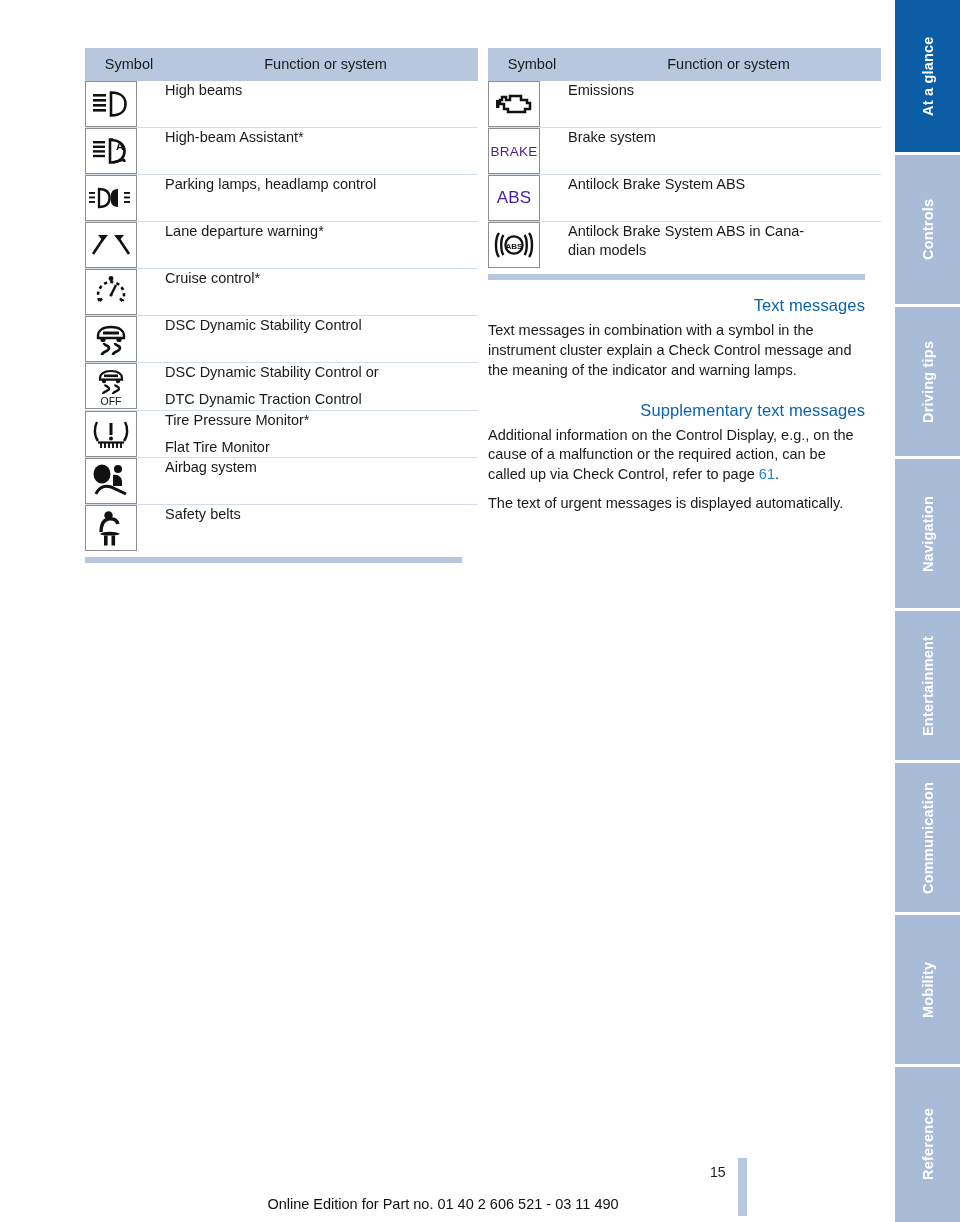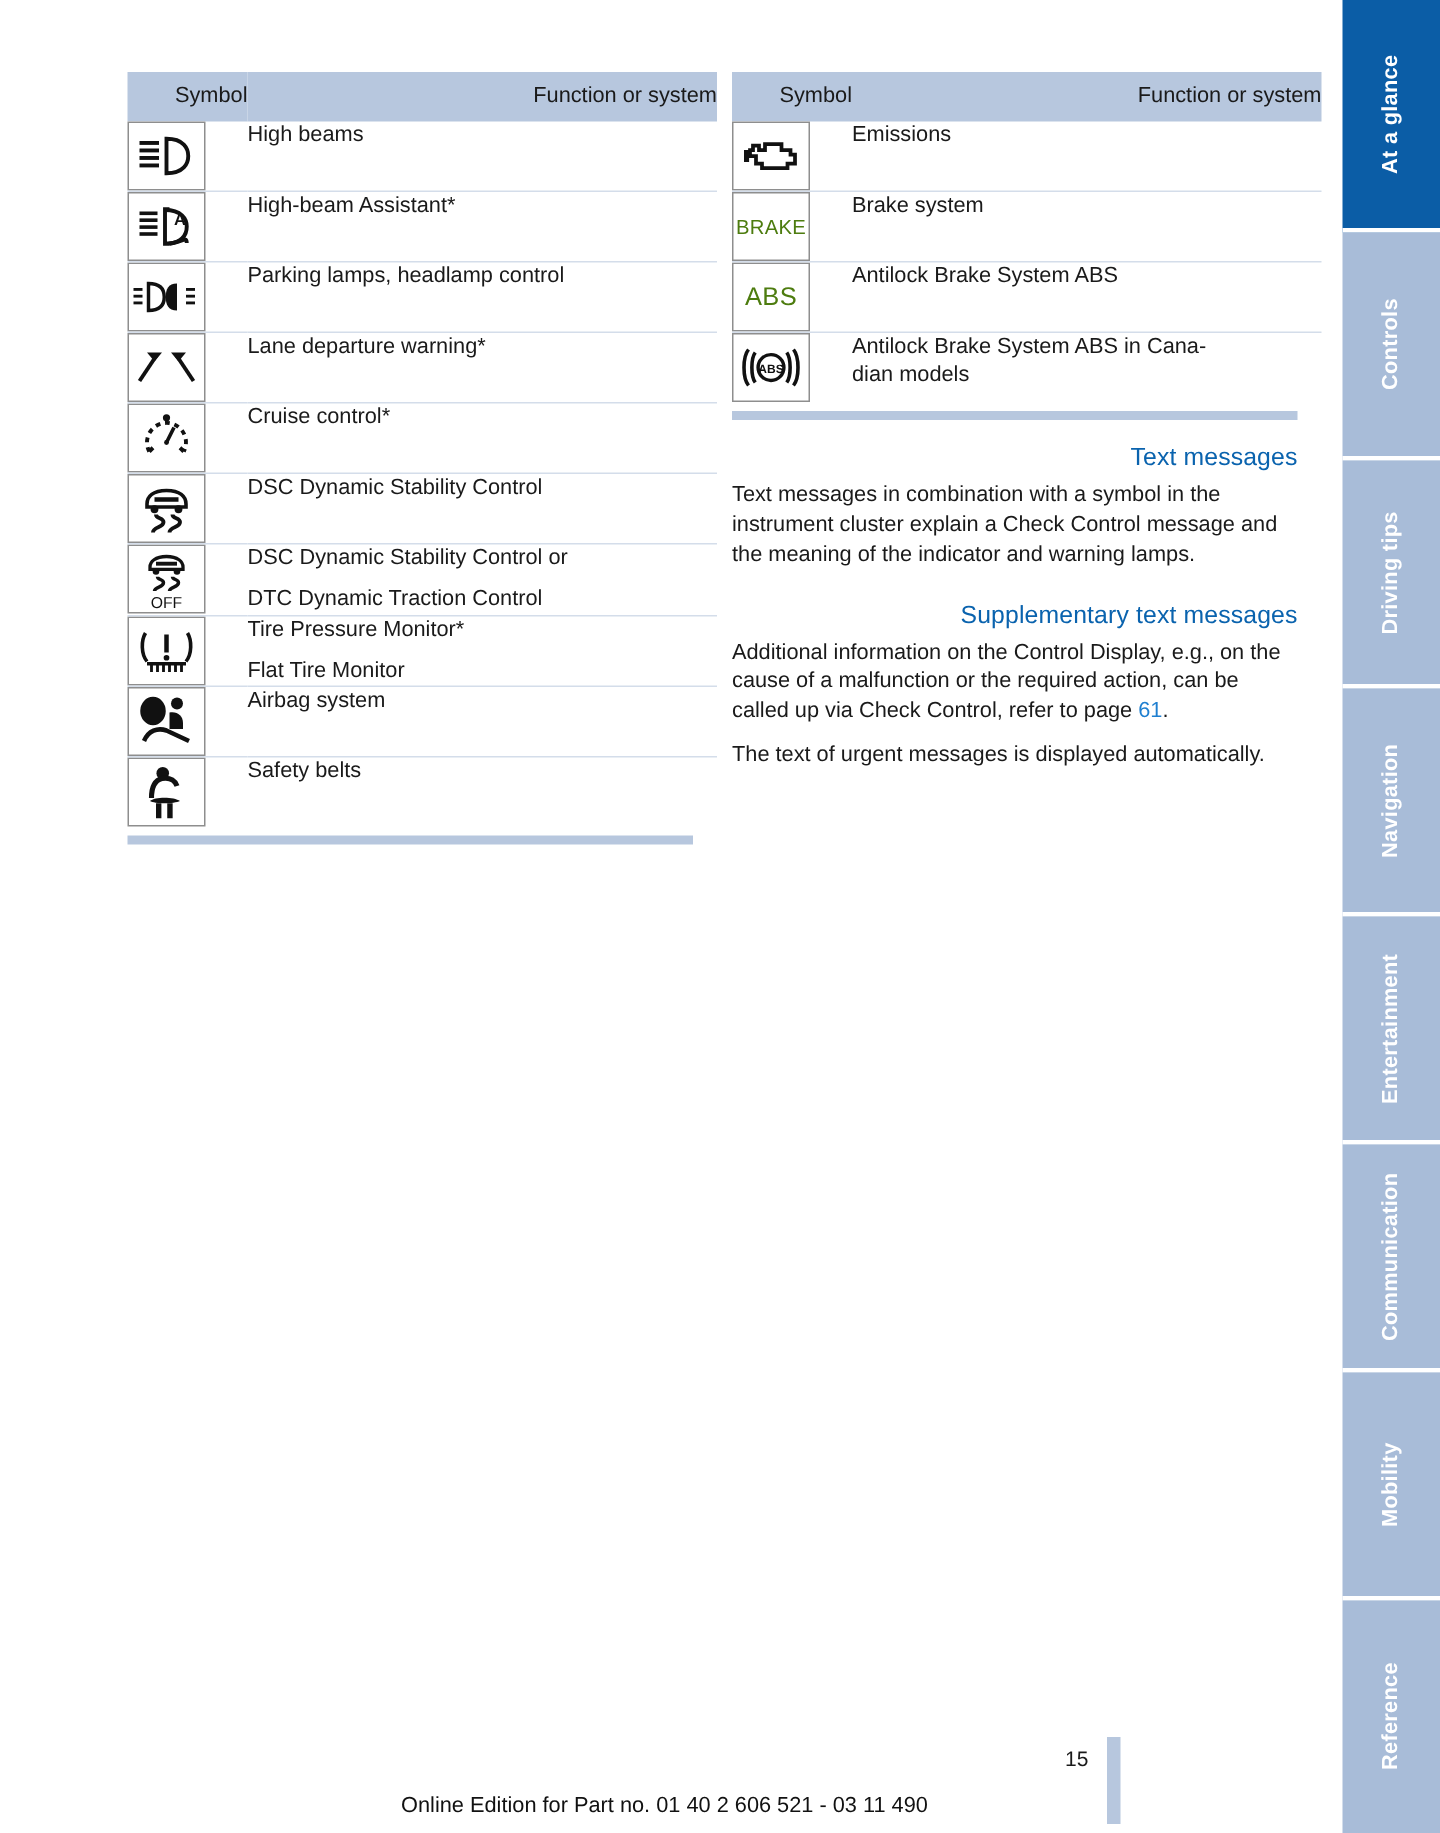--- a/index.html
+++ b/index.html
@@ -37,21 +37,21 @@
   table.sym-table {
     width: 377px;
     border-collapse: collapse;
     table-layout: fixed;
   }
   table.sym-table th {
     background: #b7c7de;
     color: #1a1a1a;
     font-weight: normal;
     font-size: 14.5px;
-    text-align: right;
+    text-align: center;
     padding: 5px 0 6px 8px;
     vertical-align: middle;
     height: 22px;
   }
   th.th-symbol { width: 72px; }
   th.th-func   { width: 305px; padding-left: 6px; }
 
   table.sym-table td {
     vertical-align: top;
     border-top: 1px solid #d4ddea;
@@ -87,21 +87,21 @@
     display: flex;
     align-items: center;
     justify-content: center;
     overflow: hidden;
   }
   .symbox svg { display: block; }
   .symbox .txtsym {
     font-family: "Liberation Sans", sans-serif;
     font-size: 13.5px;
     letter-spacing: 0.2px;
-    color: #4d7c0f;
+    color: #4c1d95;
   }
   .symbox .txtsym.big { font-size: 17px; }
 
   
   .prose { margin-top: 16px; }
   h2.sec-head {
     color: #0a63ae;
     font-size: 16.5px;
     font-weight: normal;
     margin: 0 0 6px 0;

